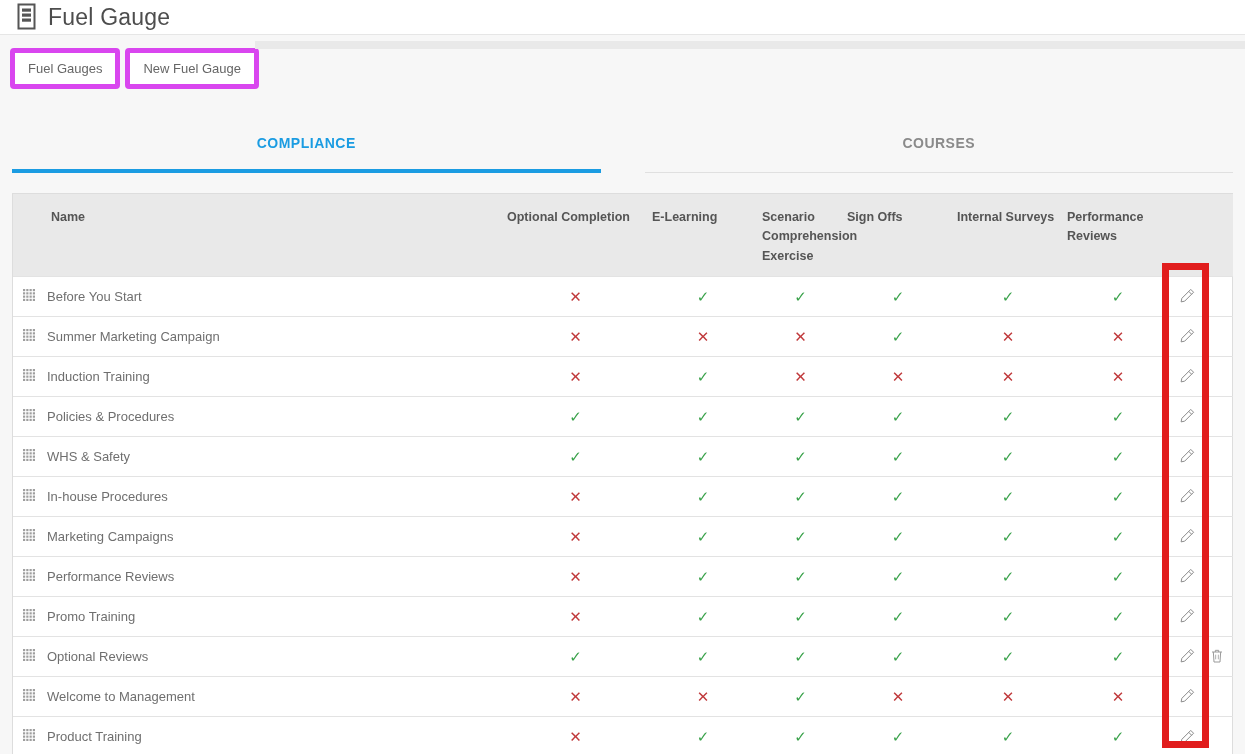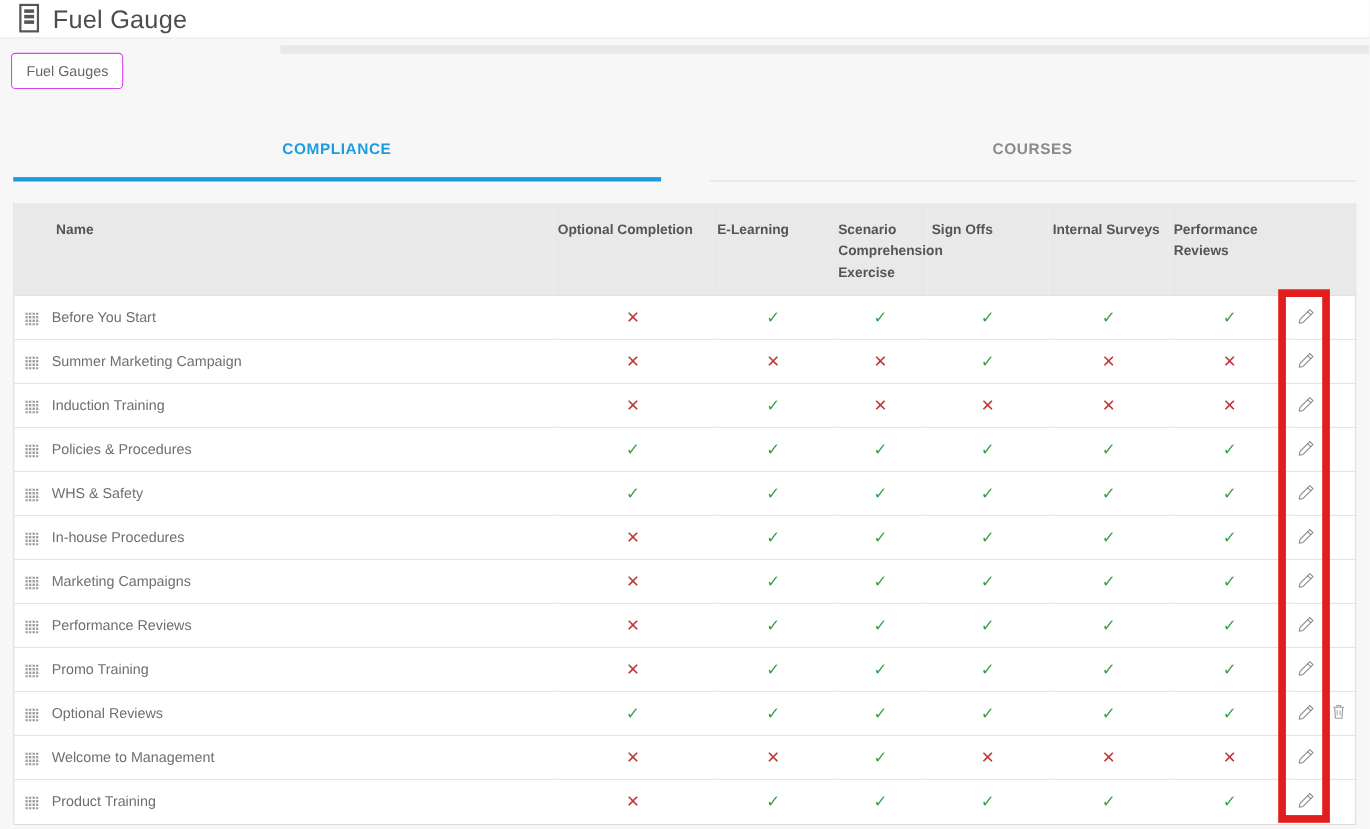--- a/index.html
+++ b/index.html
@@ -8,21 +8,21 @@
 
   
   .app-header { position:relative; height:35px; background:#fff; border-bottom:1px solid #e6e6e6;
     display:flex; align-items:center; padding-left:16px; }
   .app-header .gauge-icon { width:22px; height:30px; margin-right:10px; display:flex; align-items:center; }
   .app-title { font-size:23px; color:#4d4d4d; letter-spacing:.2px; }
   .header-strip { position:absolute; left:255px; right:0; top:41px; height:8px; background:#e9e9e9; }
 
   
   .toolbar { padding:13px 0 0 10px; display:flex; gap:5px; }
-  .btn { background:#fff; border:1px solid #d946ef; border-radius:4px; color:#666;
+  .btn { background:#fff; border:5px solid #d946ef; border-radius:4px; color:#666;
     font-size:13px; padding:8px 13px; cursor:pointer; font-family:inherit; }
 
   
   .tabs { margin:36px 12px 0 12px; display:flex;gap:44px; }
   .tab { flex:1; text-align:center; font-size:14px; font-weight:bold; letter-spacing:.5px;
     padding:10px 0 22px 0; cursor:pointer; position:relative; color:#8a8a8a; }
   .tab.active { color:var(--blue); }
   .tab::after { content:""; position:absolute; left:0; right:0; bottom:0; height:1px; background:#e0e0e0; }
   .tab.active::after { height:4px; background:var(--blue); }
 
@@ -30,21 +30,21 @@
   .table-wrap { margin:20px 12px 0 12px; background:#fff; border:1px solid #ddd; }
   table { width:100%; border-collapse:collapse; table-layout:fixed; }
   thead th { background:#e9e9e9; font-size:12.5px; font-weight:bold; color:#555;
     vertical-align:top; padding:14px 4px 10px 4px; text-align:left; height:74px; line-height:1.55; }
   thead th.name-col { text-align:left; padding-left:38px;margin-left:28px; }
   col.c-name{width:490px} col.c-opt{width:145px} col.c-elearn{width:110px}
   col.c-scen{width:85px} col.c-sign{width:110px} col.c-int{width:110px}
   col.c-perf{width:110px} col.c-pencil{width:28px} col.c-trash{width:32px}
   tbody td { border-top:1px solid #e3e3e3; height:40px; text-align:center; font-size:15px; }
   tbody td.name-cell { text-align:left; font-size:13px; color:#6f6f6f; padding-left:10px; }
-  .name-inner { display:flex; align-items:flex-end; gap:12px; }
+  .name-inner { display:flex; align-items:flex-start; gap:12px; }
   .drag-handle { display:inline-flex; width:12px; height:12px; flex:none; cursor:grab; }
   .mark-check { color:var(--green); font-size:15px; }
   .mark-cross { color:var(--red); font-size:15px; }
   .icon-btn { display:inline-flex; align-items:center; justify-content:center;
     width:20px; height:20px; cursor:pointer; background:none; border:none; padding:0; }
 
   
   .highlight-box { position:absolute; left:1162px; top:263px; width:47px; height:485px;
     border:7px solid var(--hl); pointer-events:none; z-index:5; }
 </style>
@@ -59,20 +59,21 @@
       <rect x="6" y="11.5" width="9" height="3.2" fill="#555"></rect>
       <rect x="6" y="16.5" width="9" height="3.2" fill="#555"></rect>
     </svg>
   </span>
   <span class="app-title">Fuel Gauge</span>
   <span class="header-strip"></span>
 </div>
 
 <div class="toolbar">
   <button class="btn">Fuel Gauges</button>
+  <button class="btn">New Fuel Gauge</button>
 </div>
 
 <div class="tabs">
   <div class="tab active">COMPLIANCE</div>
   <div class="tab">COURSES</div>
 </div>
 
 <div class="table-wrap">
   <table>
     <colgroup>

